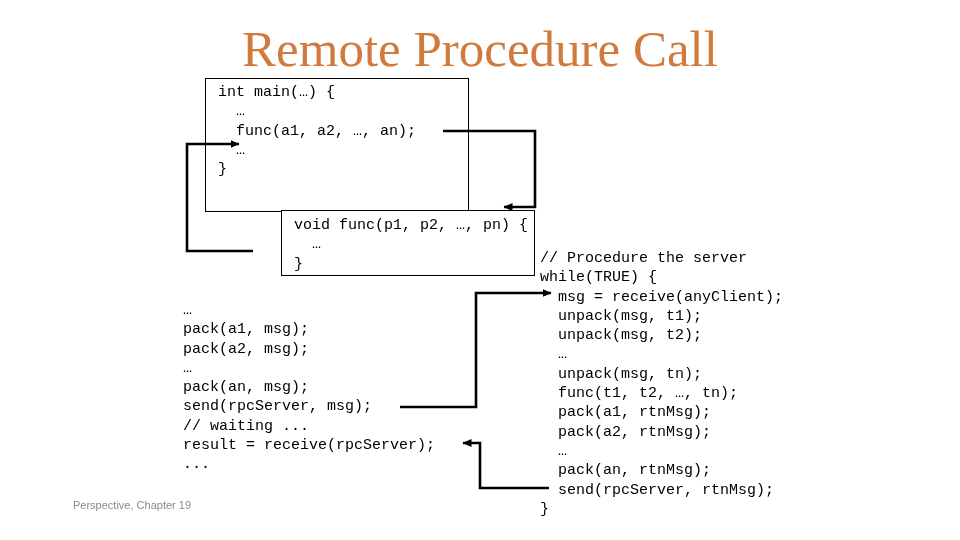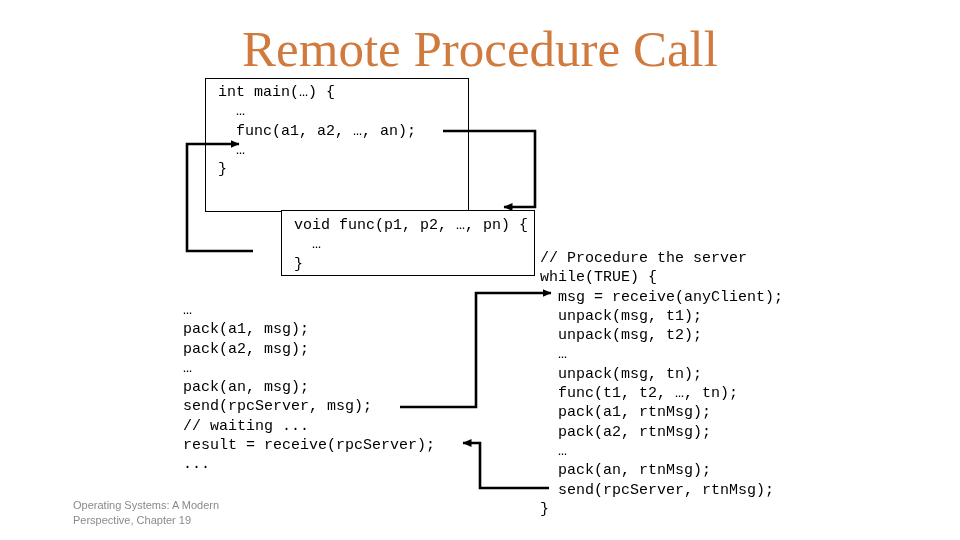--- a/index.html
+++ b/index.html
@@ -119,17 +119,16 @@
         <path d="M0,0 L9,4 L0,8 z" fill="#000000"></path>
       </marker>
     </defs>
     <polyline points="443,131 535,131 535,207 504,207" marker-end="url(#ah)"></polyline>
     <polyline points="253,251 187,251 187,144 239,144" marker-end="url(#ah)"></polyline>
     <polyline points="400,407 476,407 476,293 551,293" marker-end="url(#ah)"></polyline>
     <polyline points="549,488 480,488 480,443 463,443" marker-end="url(#ah)"></polyline>
   </svg>
 
   <div class="footer">
-    <div>Operating Systems: A Modern</div>
     <div>Perspective, Chapter 19</div>
   </div>
 
 </div>
 
 </body></html>

